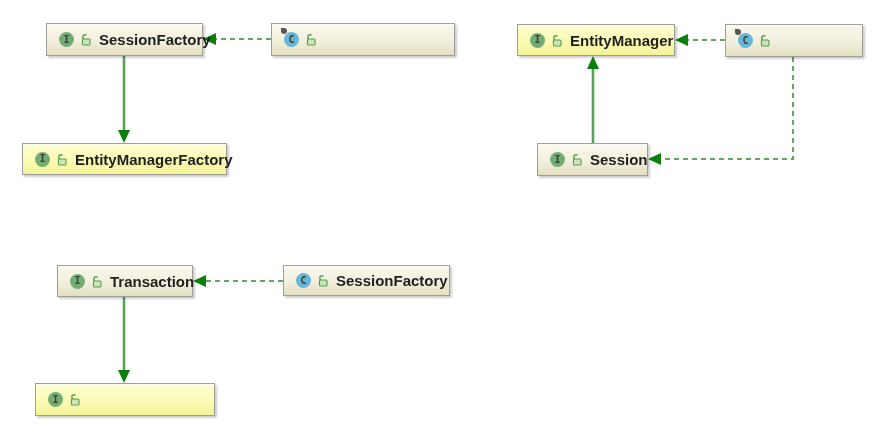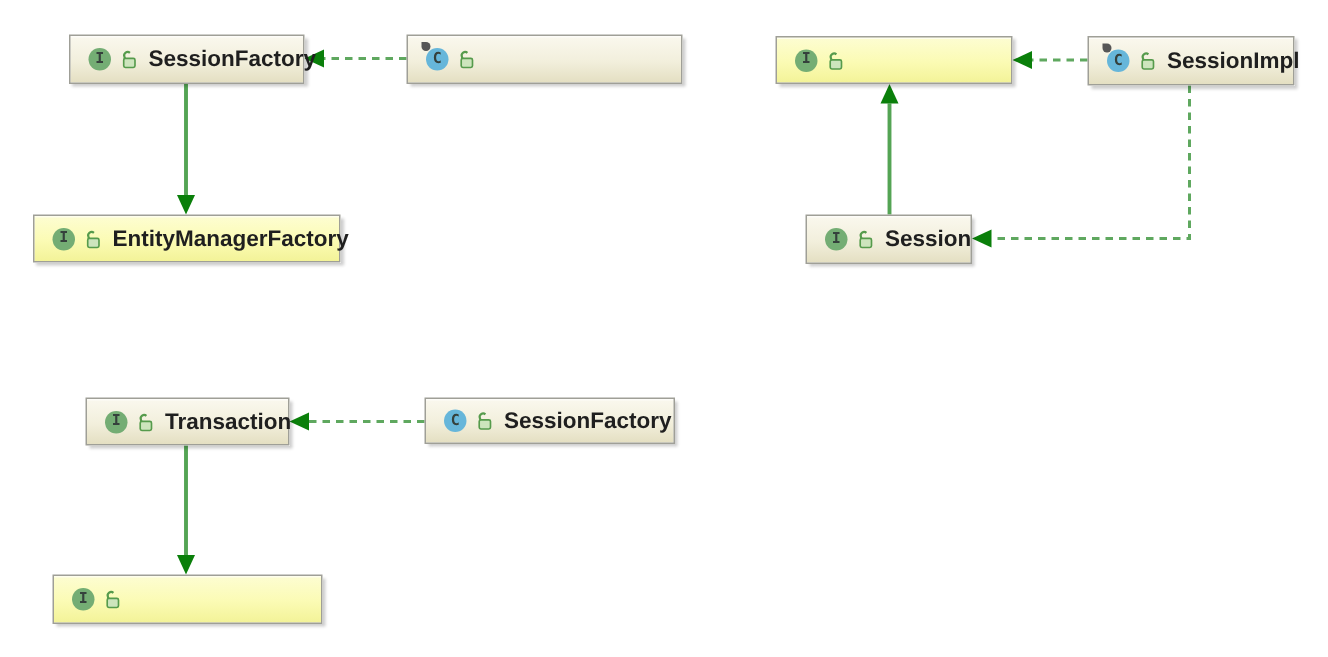--- a/index.html
+++ b/index.html
@@ -149,31 +149,31 @@
       <span class="node-label">EntityManagerFactory</span>
     </div>
     <div class="node highlight" style="left: 517px; top: 24px; width: 158px; height: 32px;">
       <span class="type-icon interface">
         <span class="circle">I</span>
       </span>
       <svg class="lock-icon" viewBox="0 0 12 14">
         <path d="M4 6.5 V4.4 A2.5 2.5 0 0 1 8.7 3.1" fill="none" stroke="#569b4c" stroke-width="1.6" transform="rotate(-20 6 7)"></path>
         <rect x="2.7" y="6.4" width="8.2" height="6.6" rx="1.2" fill="#cde5bd" stroke="#569b4c" stroke-width="1.2"></rect>
       </svg>
+      <span class="node-label">EntityManager</span>
     </div>
     <div class="node" style="left: 725px; top: 24px; width: 138px; height: 33px;">
       <span class="type-icon class">
         <span class="circle">C</span>
         <span class="final-marker"></span>
       </span>
       <svg class="lock-icon" viewBox="0 0 12 14">
         <path d="M4 6.5 V4.4 A2.5 2.5 0 0 1 8.7 3.1" fill="none" stroke="#569b4c" stroke-width="1.6" transform="rotate(-20 6 7)"></path>
         <rect x="2.7" y="6.4" width="8.2" height="6.6" rx="1.2" fill="#cde5bd" stroke="#569b4c" stroke-width="1.2"></rect>
       </svg>
-      <span class="node-label">SessionImpl</span>
     </div>
     <div class="node" style="left: 537px; top: 143px; width: 111px; height: 33px;">
       <span class="type-icon interface">
         <span class="circle">I</span>
       </span>
       <svg class="lock-icon" viewBox="0 0 12 14">
         <path d="M4 6.5 V4.4 A2.5 2.5 0 0 1 8.7 3.1" fill="none" stroke="#569b4c" stroke-width="1.6" transform="rotate(-20 6 7)"></path>
         <rect x="2.7" y="6.4" width="8.2" height="6.6" rx="1.2" fill="#cde5bd" stroke="#569b4c" stroke-width="1.2"></rect>
       </svg>
       <span class="node-label">Session</span>

